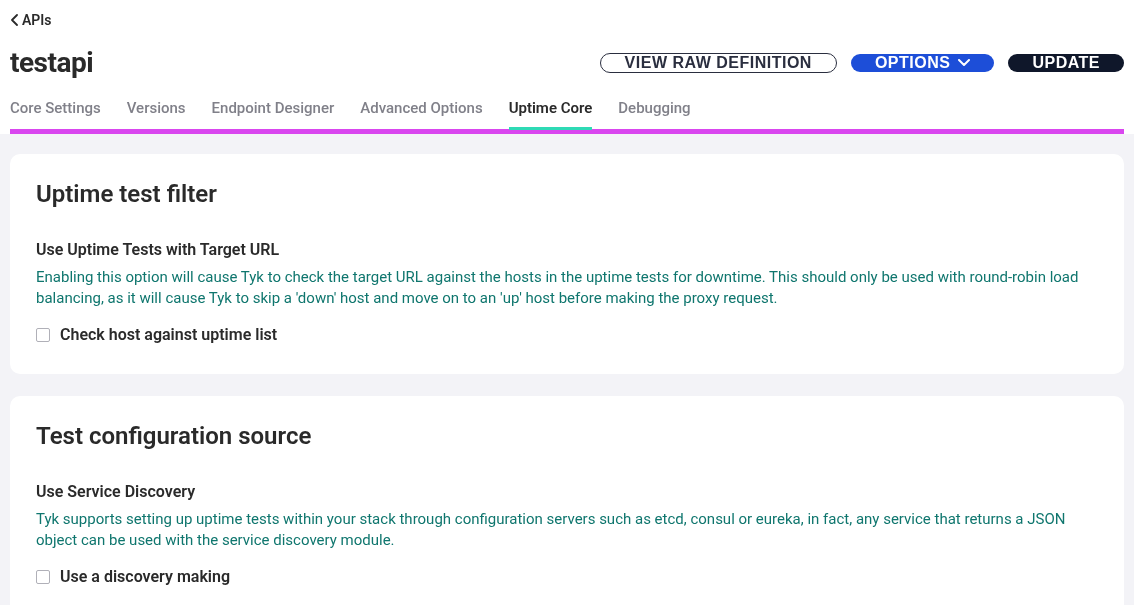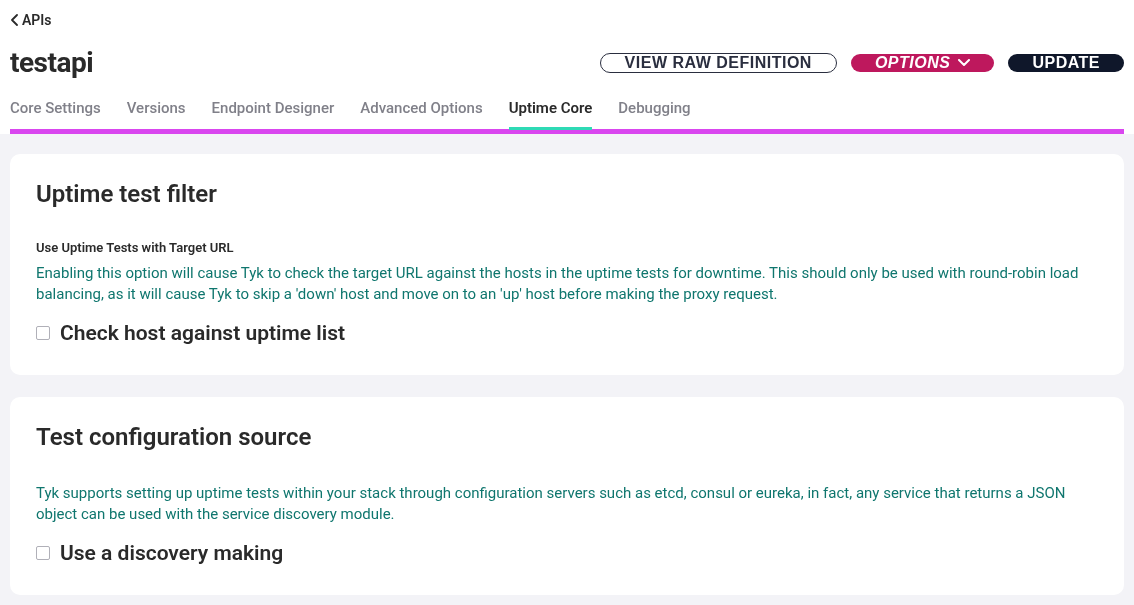--- a/index.html
+++ b/index.html
@@ -60,23 +60,22 @@
       align-items: center;
       gap: 8px;
       text-transform: uppercase;
     }
     .btn-outline {
       background: #ffffff;
       border: 1.5px solid #2a2e3f;
       color: #2a2e3f;
     }
     .btn-dark {
-      background: #be185d;
+      background: #1d4ed8;
       color: #ffffff;
-      font-style: italic;
     }
     .btn-dark svg {
       fill: #ffffff;
     }
     .btn-green {
       background: #0f172a;
       color: #ffffff;
     }
     .tabs {
       display: flex;
@@ -114,21 +113,21 @@
       padding: 26px 26px 30px 26px;
       margin-bottom: 22px;
     }
     .section-title {
       font-size: 24px;
       font-weight: 600;
       color: #2a2a2a;
       margin-bottom: 32px;
     }
     .setting-label {
-      font-size: 13px;
+      font-size: 16px;
       font-weight: 600;
       color: #2a2a2a;
       margin-bottom: 8px;
     }
     .setting-desc {
       font-size: 15px;
       font-weight: 400;
       color: #0f766e;
       line-height: 1.4;
       margin-bottom: 16px;
@@ -141,21 +140,21 @@
     .checkbox-box {
       width: 14px;
       height: 14px;
       border: 1.5px solid #b0b0b8;
       border-radius: 2px;
       background: #ffffff;
       cursor: pointer;
       flex-shrink: 0;
     }
     .checkbox-label {
-      font-size: 21px;
+      font-size: 16px;
       font-weight: 600;
       color: #2a2a2a;
     }
   </style>
 </head>
 <body>
 
 <div class="top-bar">
   <div class="breadcrumb">
     <svg width="10" height="12" viewBox="0 0 10 12">
@@ -195,20 +194,21 @@
     <div class="setting-label">Use Uptime Tests with Target URL</div>
     <div class="setting-desc">Enabling this option will cause Tyk to check the target URL against the hosts in the uptime tests for downtime. This should only be used with round-robin load balancing, as it will cause Tyk to skip a 'down' host and move on to an 'up' host before making the proxy request.</div>
     <div class="checkbox-row">
       <div class="checkbox-box"></div>
       <div class="checkbox-label">Check host against uptime list</div>
     </div>
   </div>
 
   <div class="card">
     <div class="section-title">Test configuration source</div>
+    <div class="setting-label">Use Service Discovery</div>
     <div class="setting-desc">Tyk supports setting up uptime tests within your stack through configuration servers such as etcd, consul or eureka, in fact, any service that returns a JSON object can be used with the service discovery module.</div>
     <div class="checkbox-row">
       <div class="checkbox-box"></div>
       <div class="checkbox-label">Use a discovery making</div>
     </div>
   </div>
 
 </div>
 
 </body></html>

